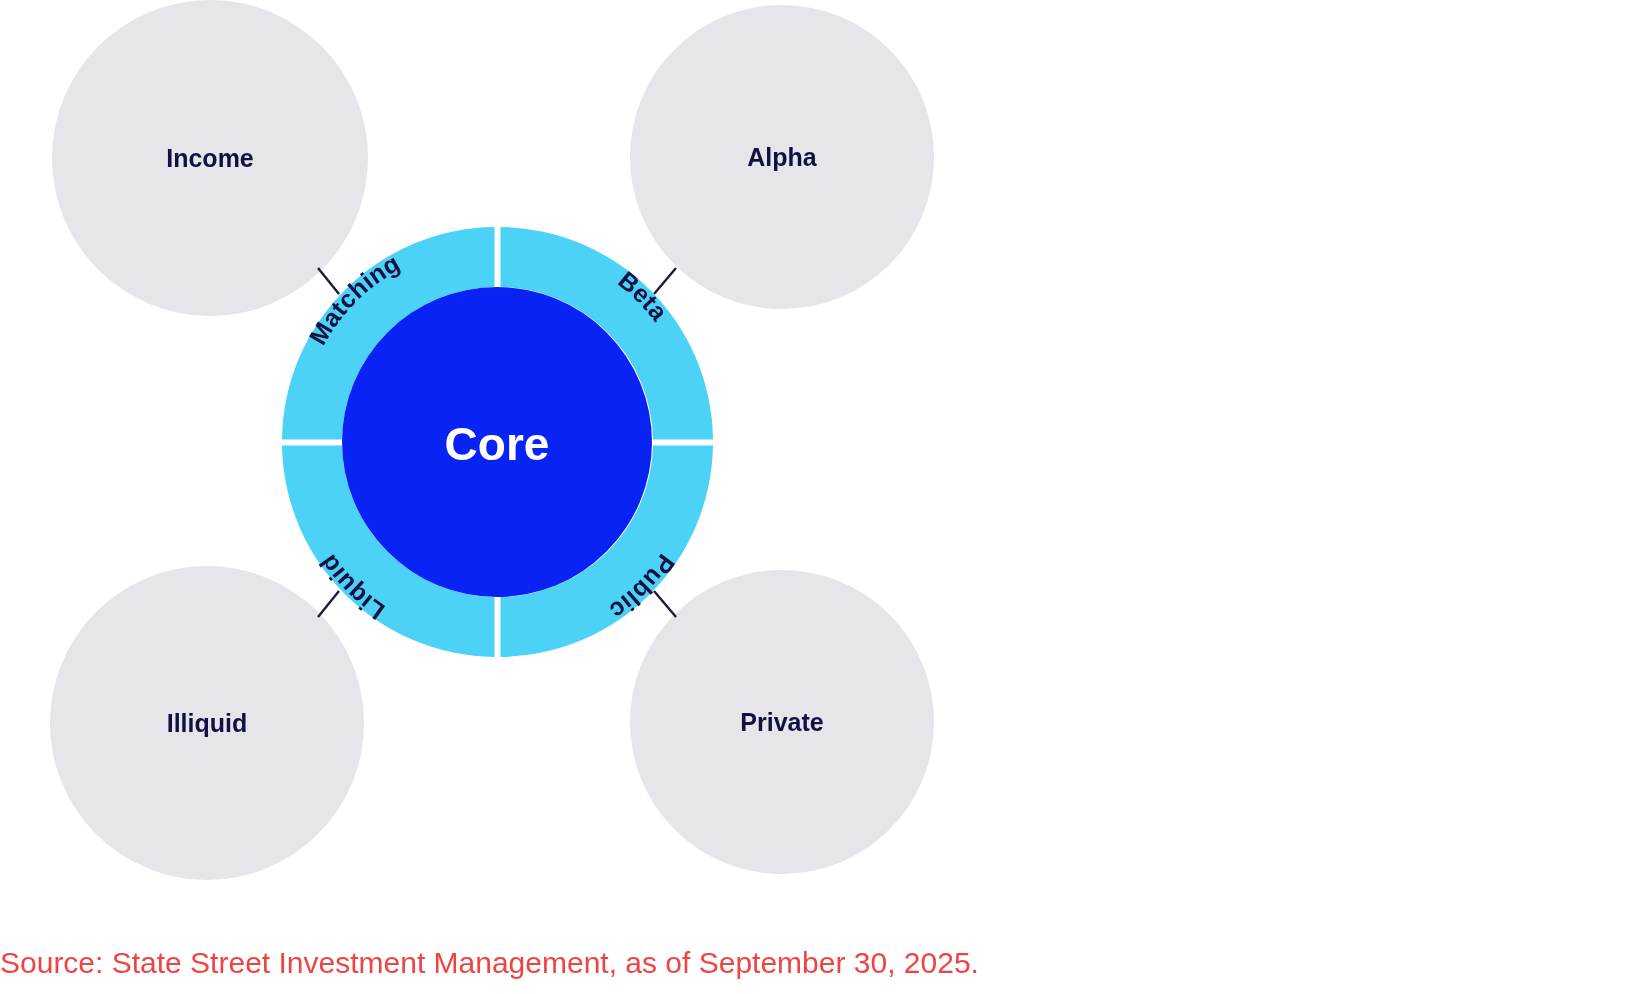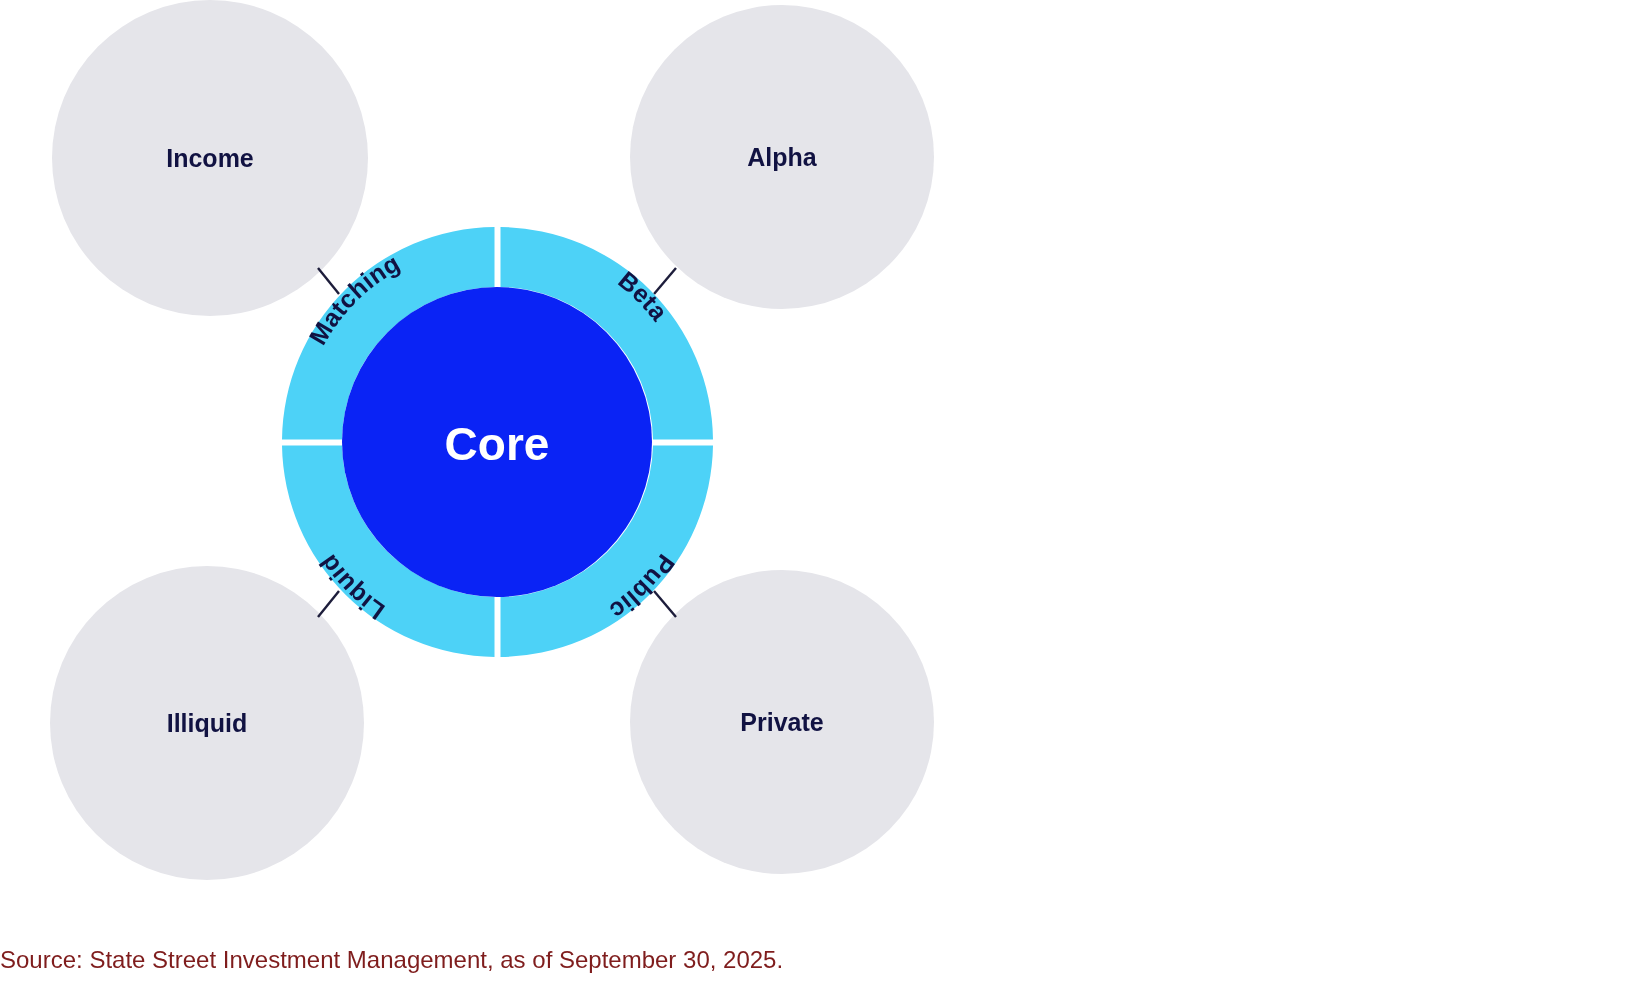--- a/index.html
+++ b/index.html
@@ -49,22 +49,22 @@
     stroke: #1d1d3b;
     stroke-width: 2.4;
     stroke-linecap: butt;
     fill: none;
   }
   .source-note {
     position: absolute;
     left: 0px;
     top: 946px;
     font-family: "Liberation Sans", sans-serif;
-    font-size: 24px;
-    color: #7f1d1d;
+    font-size: 30px;
+    color: #ef4444;
     white-space: nowrap;
   }
 </style>
 </head>
 <body>
 
 <div id="diagram-root">
 
   <svg class="figure" viewBox="0 0 1648 994" xmlns="http://www.w3.org/2000/svg">
     <defs>

